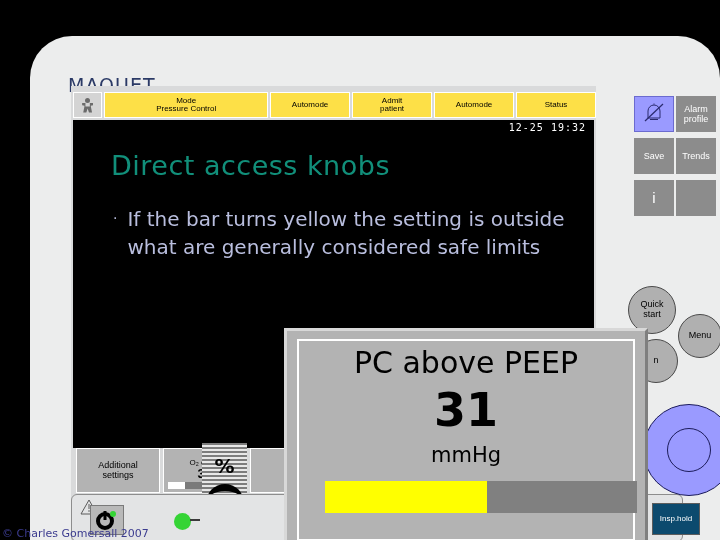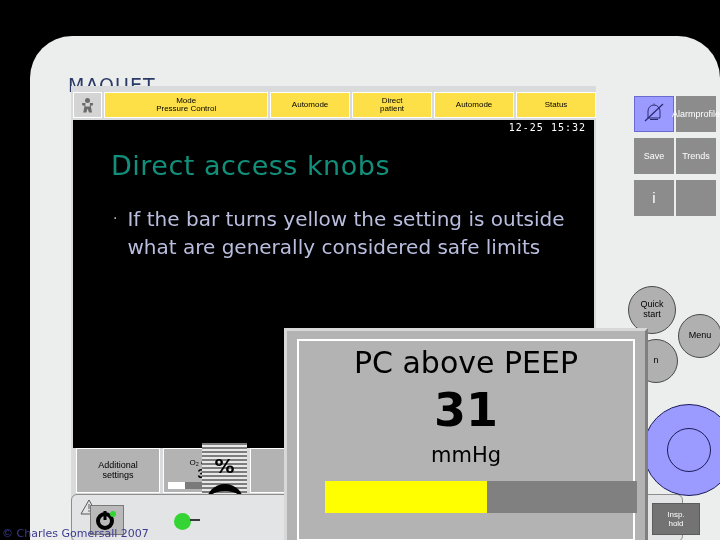--- a/index.html
+++ b/index.html
@@ -109,29 +109,29 @@
   #warn-tri svg{position:absolute;left:-9px;top:0;}
   #power-btn{
     position:absolute;left:18px;top:10px;width:34px;height:30px;background:#b9b9b9;border:1px solid #7a7a7a;
     display:flex;align-items:center;justify-content:center;box-sizing:border-box;
   }
   #led{
     position:absolute;left:102px;top:18px;width:17px;height:17px;border-radius:50%;background:#35d435;
   }
   #led:after{content:"";position:absolute;left:16px;top:6px;width:10px;height:2px;background:#3a3a3a;}
   #insp-hold{
-    position:absolute;left:580px;top:8px;width:48px;height:32px;background:#737373;border:1px solid #5c5c5c;
-    color:#fff;font-size:8px;display:flex;flex-direction:column;align-items:center;justify-content:center;
+    position:absolute;left:580px;top:8px;width:48px;height:32px;background:#0c4a6e;border:1px solid #5c5c5c;
+    color:#fff;font-size:8px;display:flex;align-items:center;justify-content:center;
     line-height:1.15;box-sizing:border-box;
   }
 
   
   .sq-btn{
     position:absolute;width:40px;height:36px;background:#8c8c8c;color:#fff;
-    font-size:9px;display:flex;flex-direction:row;align-items:center;justify-content:center;
+    font-size:9px;display:flex;flex-direction:column;align-items:center;justify-content:center;
     line-height:1.12;text-align:center;box-sizing:border-box;
   }
   .sq-btn.accent{background:#9a9aff;border:1px solid #6b6bcf;}
   #btn-alarm-silence{left:604px;top:60px;}
   #btn-alarm-profile{left:646px;top:60px;}
   #btn-save{left:604px;top:102px;}
   #btn-trends{left:646px;top:102px;}
   #btn-info{left:604px;top:144px;font-size:15px;}
   #btn-spare{left:646px;top:144px;}
 
@@ -193,33 +193,33 @@
         <span class="patient-icon"></span>
       </div>
       <div class="tab mode">
         <span>Mode</span>
         <span>Pressure Control</span>
       </div>
       <div class="tab w1">
         <span>Automode</span>
       </div>
       <div class="tab w1">
-        <span>Direct</span>
+        <span>Admit</span>
         <span>patient</span>
       </div>
       <div class="tab w1">
         <span>Automode</span>
       </div>
       <div class="tab w1">
         <span>Status</span>
       </div>
     </div>
 
     <div id="screen-black">
-      <div id="timestamp">12-25 15:32</div>
+      <div id="timestamp">12-25 19:32</div>
       <div id="slide-title">Direct access knobs</div>
       <div id="bullet">
         <span class="dot">·</span>
         <span>If the bar turns yellow the setting is outside what are generally considered safe limits</span>
       </div>
     </div>
 
     <div id="param-strip">
       <div class="param-box additional">
         <span>Additional</span>

